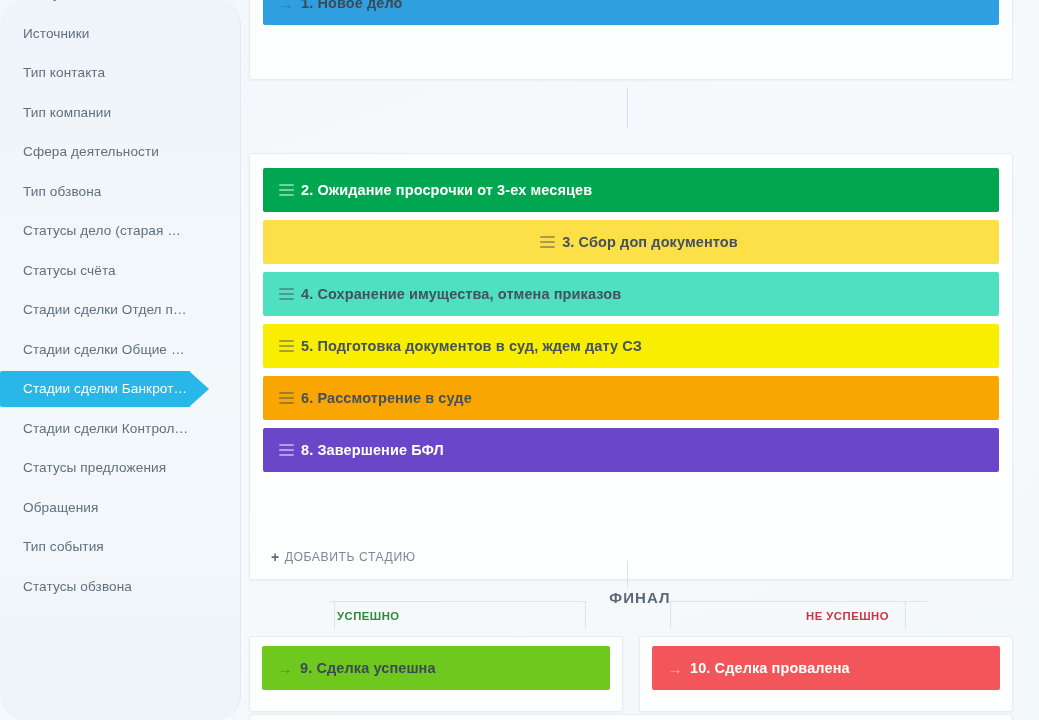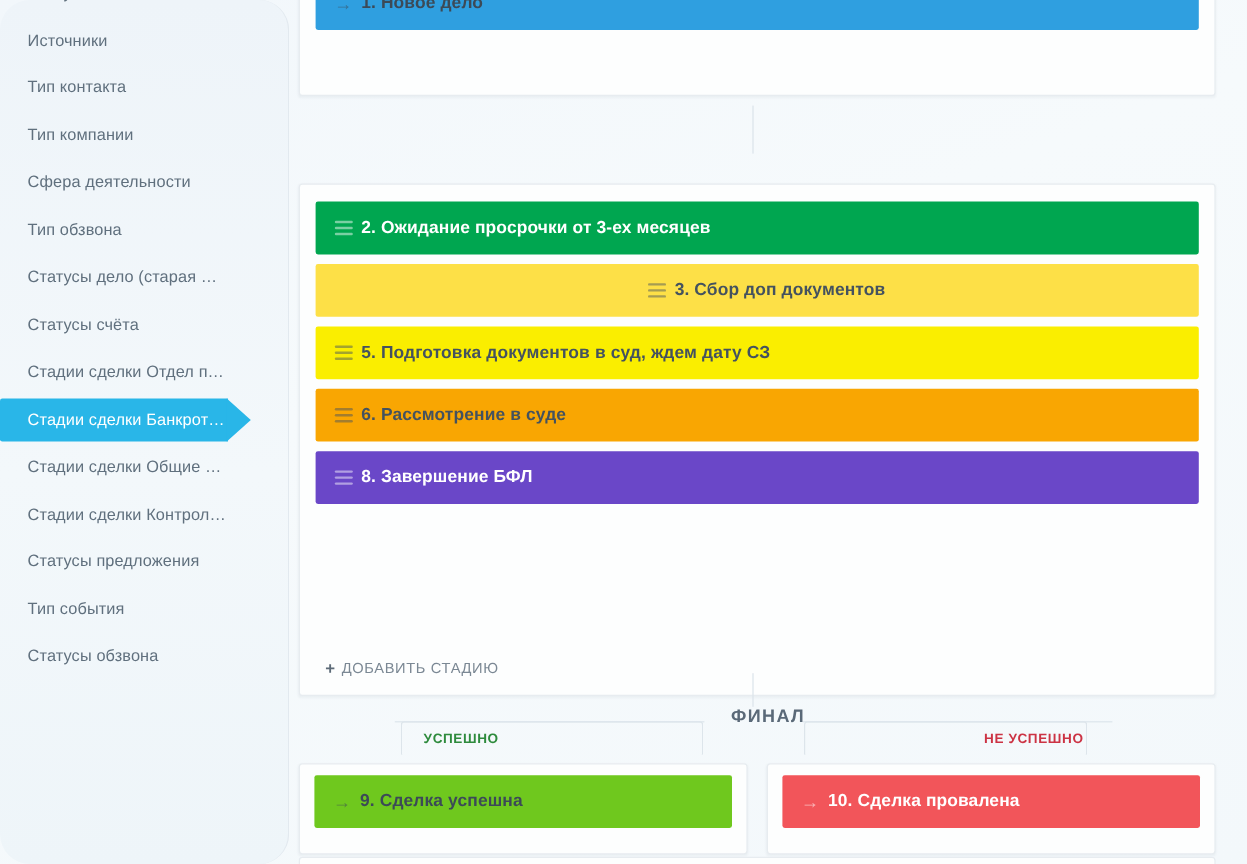--- a/index.html
+++ b/index.html
@@ -179,22 +179,22 @@
     border: 1px solid #dde5eb;
     border-bottom: none;
     border-radius: 3px 3px 0 0;
     background: transparent;
     display: flex;
     align-items: center;
     font-size: 11.3px;
     font-weight: bold;
     letter-spacing: .5px;
   }
-  .tab-success { left: 93px;  width: 252px; padding-left: 18px; color: #2e8b3d; }
-  .tab-fail    { left: 429px; width: 236px; justify-content: flex-end; padding-right: 2px; color: #cc3344; }
+  .tab-success { left: 93px;  width: 252px; padding-left: 2px; color: #2e8b3d; }
+  .tab-fail    { left: 429px; width: 236px; justify-content: flex-end; padding-right: 16px; color: #cc3344; }
 
   .card-success { left: 8px;  top: 636px; width: 374px; height: 76px; }
   .card-fail    { left: 398px; top: 636px; width: 374px; height: 76px; }
   .card-success .stage, .card-fail .stage { margin: 0 12px; }
   .card-success .stage, .card-fail .stage { margin-top: 9px; }
 
   .card-bottom-peek {
     position: absolute;
     left: 8px; top: 714px; width: 764px; height: 30px;
     background: #fdfefe;
@@ -229,33 +229,36 @@
         </div>
         <div class="nav-item">
           <span class="nav-label">Статусы дело (старая …</span>
         </div>
         <div class="nav-item">
           <span class="nav-label">Статусы счёта</span>
         </div>
         <div class="nav-item">
           <span class="nav-label">Стадии сделки Отдел п…</span>
         </div>
+        <div class="nav-item">
+          <span class="nav-label">Стадии сделки Общие …</span>
+        </div>
         <div class="nav-item active">
           <div class="pointer-bg"></div>
           <div class="pointer-tip"></div>
           <span class="nav-label">Стадии сделки Банкрот…</span>
         </div>
         <div class="nav-item">
-          <span class="nav-label">Стадии сделки Общие …</span>
-        </div>
-        <div class="nav-item">
           <span class="nav-label">Стадии сделки Контрол…</span>
         </div>
         <div class="nav-item">
           <span class="nav-label">Статусы предложения</span>
+        </div>
+        <div class="nav-item">
+          <span class="nav-label">Обращения</span>
         </div>
         <div class="nav-item">
           <span class="nav-label">Тип события</span>
         </div>
         <div class="nav-item">
           <span class="nav-label">Статусы обзвона</span>
         </div>
       </nav>
   </aside>
 
@@ -283,20 +286,28 @@
             <div class="stage-label">2. Ожидание просрочки от 3-ех месяцев</div>
           </div>
           <div class="stage" style="background: #fde047; color: rgb(68, 82, 95); justify-content: center;">
             <div class="handle">
               <span></span>
               <span></span>
               <span></span>
             </div>
             <div class="stage-label">3. Сбор доп документов</div>
           </div>
+          <div class="stage" style="background: rgb(79, 224, 192); color: rgb(68, 82, 95);">
+            <div class="handle">
+              <span></span>
+              <span></span>
+              <span></span>
+            </div>
+            <div class="stage-label">4. Сохранение имущества, отмена приказов</div>
+          </div>
           <div class="stage" style="background: rgb(250, 238, 0); color: rgb(68, 82, 95);">
             <div class="handle">
               <span></span>
               <span></span>
               <span></span>
             </div>
             <div class="stage-label">5. Подготовка документов в суд, ждем дату СЗ</div>
           </div>
           <div class="stage" style="background: rgb(249, 166, 2); color: rgb(68, 82, 95);">
             <div class="handle">

